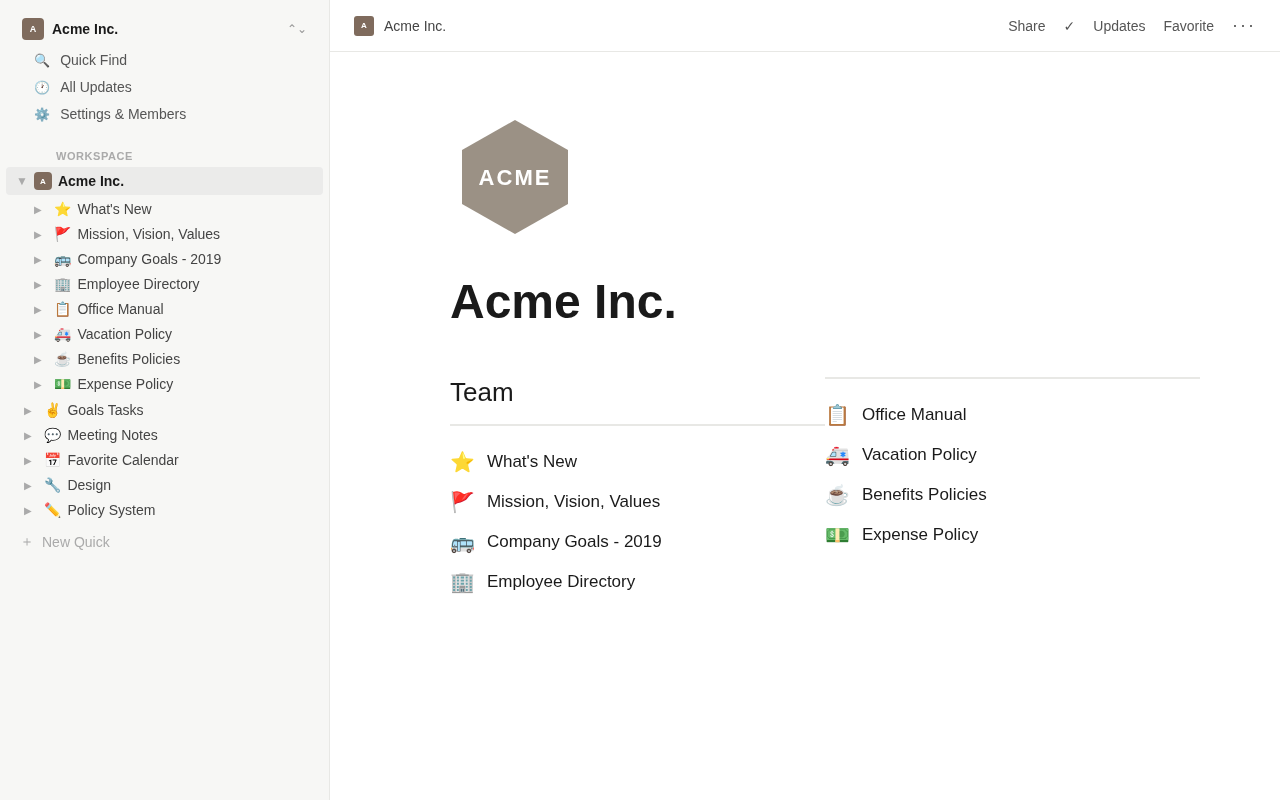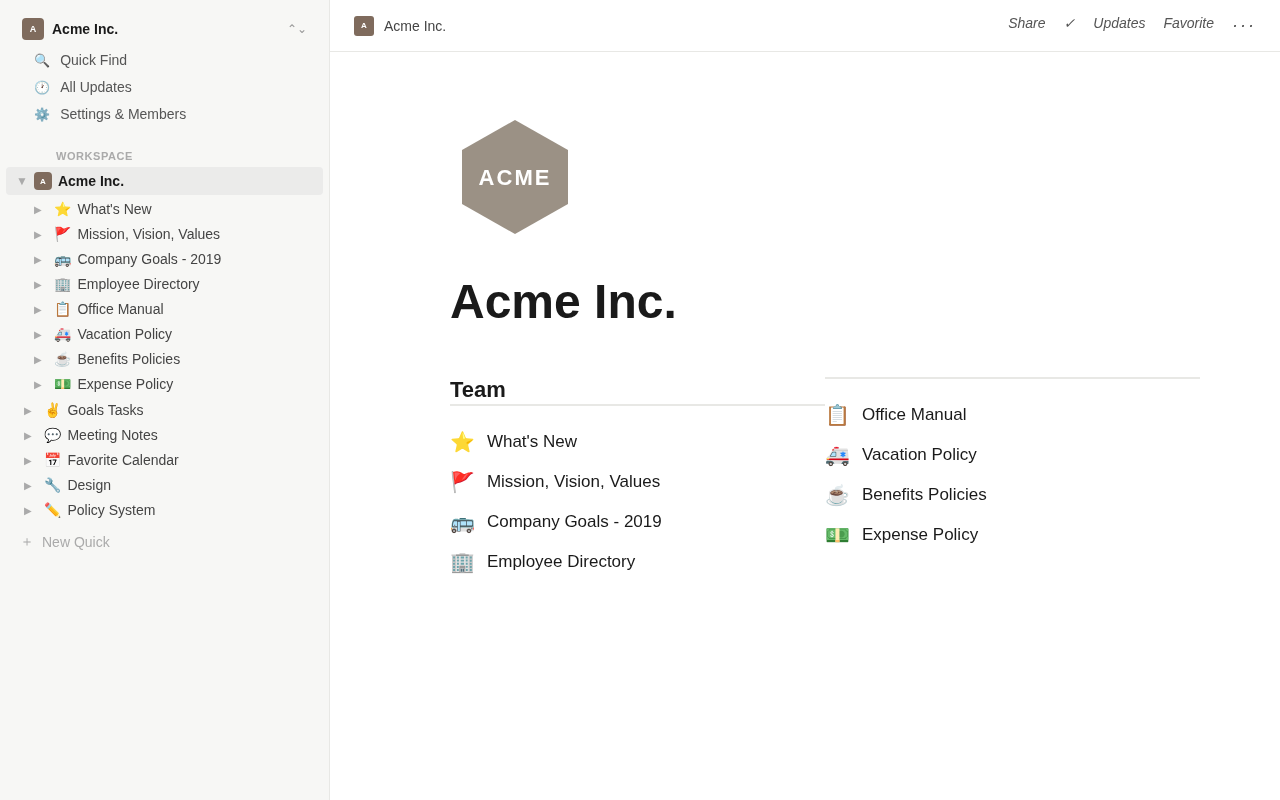--- a/index.html
+++ b/index.html
@@ -142,23 +142,22 @@
       display: flex; align-items: center; justify-content: center;
       color: #fff; font-size: 8px; font-weight: 700;
     }
     .topbar-title {
       font-size: 14px;
       color: #444;
       flex: 1;
     }
     .topbar-actions {
       display: flex;
-      align-items: flex-start;
+      align-items: center;
       gap: 18px;
-      font-style: italic;
     }
     .topbar-btn {
       font-size: 14px;
       color: #555;
       cursor: pointer;
       display: flex; align-items: center; gap: 5px;
     }
     .topbar-check { color: #555; font-size: 14px; }
     .topbar-more { font-size: 18px; color: #555; letter-spacing: 2px; cursor: pointer; }
 
@@ -184,24 +183,24 @@
     .content-columns {
       display: flex;
       gap: 0;
     }
 
     .content-col {
       flex: 1;
     }
 
     .col-header {
-      font-size: 22px;
-      font-weight: 700;
+      font-size: 26px;
+      font-weight: 400;
       color: #1a1a1a;
-      margin-bottom: 1px;
+      margin-bottom: 16px;
     }
 
     .col-divider {
       height: 2px;
       background: #e8e8e5;
       margin-bottom: 16px;
     }
 
     .col-item {
       display: flex;

